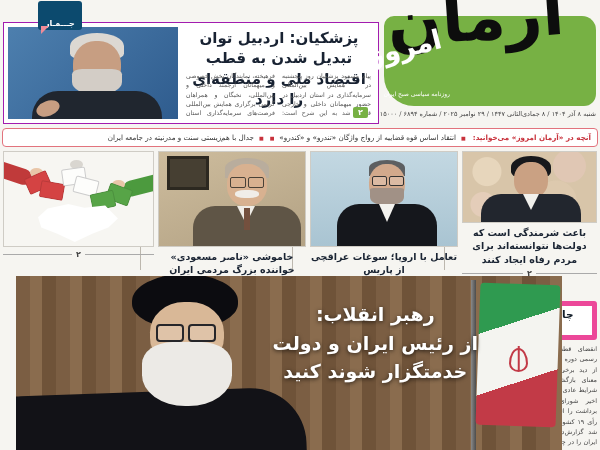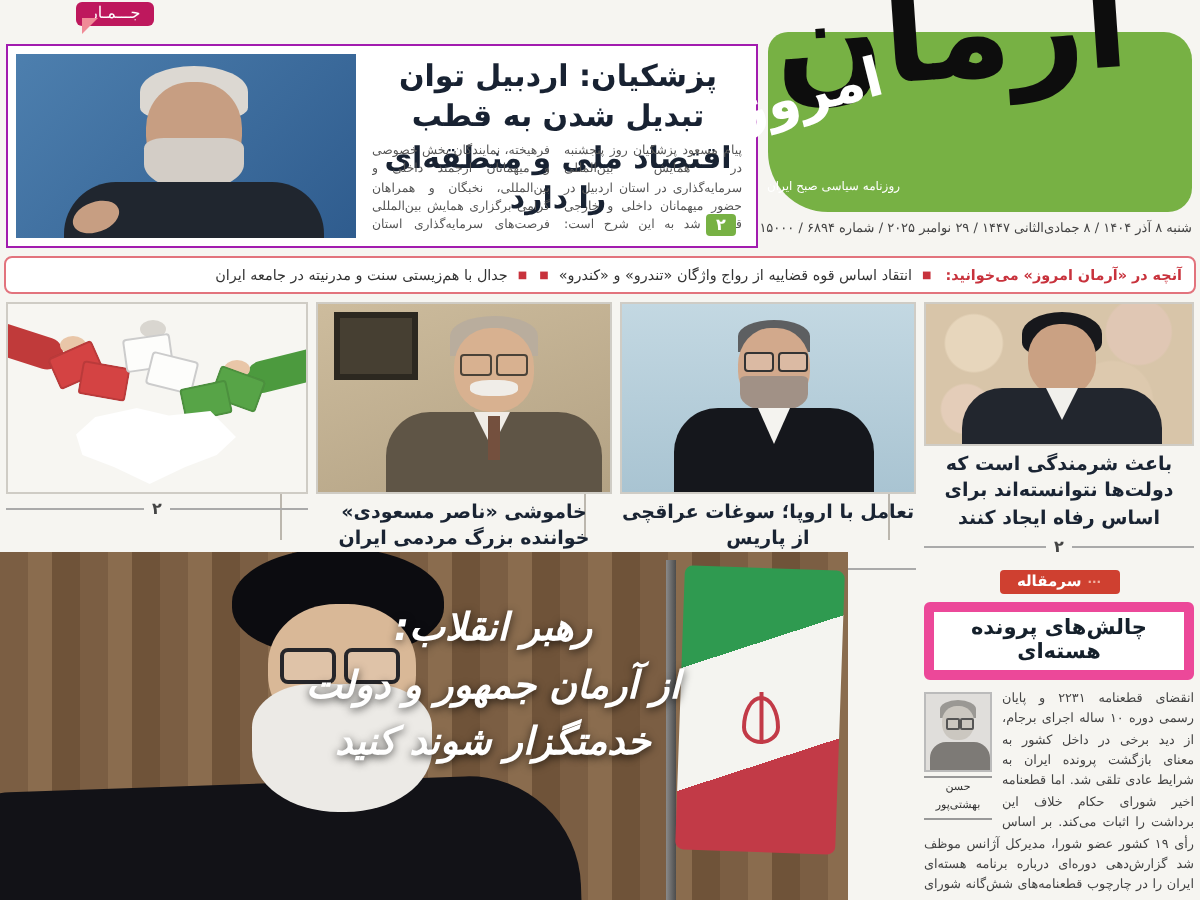--- a/index.html
+++ b/index.html
@@ -9,22 +9,22 @@
 
   
   .green-box{right:4px;top:16px;width:212px;height:90px;background:#77b144;
              border-radius:10px 14px 12px 30px;}
   .logo-arman{right:36px;top:-14px;font-size:64px;font-weight:bold;color:#0d0d0d;
               line-height:1;transform:rotate(-4deg);z-index:3;}
   .logo-emrooz{right:158px;top:32px;font-size:27px;font-weight:bold;color:#fff;
                transform:rotate(-14deg);z-index:4;}
   .logo-tagline{right:150px;top:90px;font-size:6px;color:#fff;z-index:4;white-space:nowrap;}
   .dateline{right:4px;top:110px;width:212px;text-align:center;font-size:6.5px;color:#444;white-space:nowrap;}
-  .corner-tag{left:38px;top:1px;background:#be185d;color:#fff;font-size:8px;font-weight:normal;
-              padding:1px 7px 2px;border-radius:3px;z-index:5;}
+  .corner-tag{left:38px;top:1px;background:#0c4a6e;color:#fff;font-size:8px;font-weight:bold;
+              padding:18px 7px 2px;border-radius:3px;z-index:5;}
   .corner-tag::after{content:"";position:absolute;left:3px;bottom:-4px;border:4px solid transparent;
               border-top-color:#f08b97;border-left-color:#f08b97;}
 
   
   .lead-card{left:3px;top:22px;width:376px;height:102px;background:#fff;border:1px solid #a21caf;box-sizing:border-box;}
   .lead-photo{left:4px;top:4px;width:170px;height:92px;overflow:hidden;
               background:linear-gradient(135deg,#4d7fae,#2f5c8e);}
   .pz-hair{left:62px;top:6px;width:54px;height:26px;border-radius:50% 50% 20% 20%;background:#dcd8d2;}
   .pz-face{left:65px;top:14px;width:48px;height:50px;border-radius:46%;background:#c79e82;}
   .pz-beard{left:64px;top:42px;width:50px;height:26px;border-radius:20% 20% 50% 50%;background:#d3cdc6;}
@@ -97,22 +97,22 @@
   .bl-card{position:absolute;width:22px;height:15px;border-radius:2px;border:1px solid rgba(0,0,0,.12);}
   .bl-red{background:#d44343;} .bl-grn{background:#57a447;} .bl-wht{background:#fdfdfb;border-color:#ccc;}
   .bl-sleeve-red{left:-6px;top:14px;width:34px;height:16px;background:#c03a3a;border-radius:0 8px 8px 0;transform:rotate(18deg);}
   .bl-sleeve-grn{right:-6px;top:26px;width:36px;height:16px;background:#4c9a3e;border-radius:8px 0 0 8px;transform:rotate(-14deg);}
   .bl-hand{position:absolute;width:13px;height:9px;border-radius:50%;background:#e9c6a8;}
   .bl-map{left:34px;top:52px;width:80px;height:38px;background:#ffffff;
           filter:drop-shadow(0 2px 2px rgba(0,0,0,.25));
           clip-path:polygon(0 35%,12% 12%,38% 0,58% 10%,84% 4%,100% 38%,88% 62%,68% 78%,46% 100%,24% 78%,4% 62%);}
 
   
-  .main-photo{left:0;top:276px;width:424px;height:174px;overflow:hidden;
-      background:repeating-linear-gradient(90deg,#7b5e43 0 14px,#8a6c4e 14px 26px,#6f5339 26px 40px);font-style:italic;}
+  .main-photo{left:16px;top:276px;width:546px;height:174px;overflow:hidden;
+      background:repeating-linear-gradient(90deg,#7b5e43 0 14px,#8a6c4e 14px 26px,#6f5339 26px 40px);}
   .kh-turban{left:116px;top:-2px;width:106px;height:54px;background:#0c0c10;border-radius:50% 50% 45% 45%;}
   .kh-face{left:134px;top:26px;width:74px;height:66px;background:#d9b897;border-radius:46%;}
   .kh-lens{top:48px;width:24px;height:14px;border:2px solid #26262a;border-radius:4px;background:rgba(250,250,250,.18);}
   .kh-l1{left:140px;} .kh-l2{left:172px;}
   .kh-beard{left:126px;top:66px;width:90px;height:64px;background:#eceae6;border-radius:34% 34% 48% 48%;}
   .kh-body{left:-40px;top:116px;width:330px;height:80px;background:#121217;border-radius:46px 56px 0 0;transform:rotate(-2deg);}
   .flag-pole{right:86px;top:4px;width:5px;height:170px;background:linear-gradient(90deg,#8a8a8a,#4c4c4c);}
   .flag-cloth{right:4px;top:8px;width:80px;height:142px;border-radius:4px;transform:rotate(2deg);
       background:linear-gradient(160deg,#2f9a50 0 30%,#f4f4f0 30% 66%,#c23a47 66% 100%);}
   .flag-emblem{right:34px;top:72px;width:15px;height:20px;border:2.5px solid #c23a47;
@@ -175,21 +175,21 @@
   <div class="abs vsep" style="left:292px;"></div>
   <div class="abs vsep" style="left:444px;"></div>
 
   <div class="abs card card-a">
     <div class="card-photo p-map">
       <div class="abs mm-hair"></div>
       <div class="abs mm-face"></div>
       <div class="abs mm-suit"></div>
       <div class="abs mm-shirt"></div>
     </div>
-    <div class="card-headline">باعث شرمندگی است که دولت‌ها نتوانسته‌اند برای اساس رفاه ایجاد کنند</div>
+    <div class="card-headline">باعث شرمندگی است که دولت‌ها نتوانسته‌اند برای مردم رفاه ایجاد کنند</div>
     <div class="card-page">
       <span class="rule"></span>
       <span>۲</span>
       <span class="rule"></span>
     </div>
 
     <div class="ed-chip"><span class="dots">···</span><span>سرمقاله</span></div>
     <div class="ed-headline">چالش‌های پرونده هسته‌ای</div>
     <div class="ed-body">
       <div class="ed-author">
@@ -271,18 +271,18 @@
     <div class="abs kh-turban"></div>
     <div class="abs kh-face"></div>
     <div class="abs kh-beard"></div>
     <div class="abs kh-lens kh-l1"></div>
     <div class="abs kh-lens kh-l2"></div>
     <div class="abs flag-pole"></div>
     <div class="abs flag-cloth"></div>
     <div class="abs flag-emblem"></div>
     <div class="abs main-headline">
       <div>رهبر انقلاب:</div>
-      <div>از آرمان جمهور و دولت</div>
+      <div>از رئیس ایران و دولت</div>
       <div>خدمتگزار شوند کنید</div>
     </div>
   </div>
 
 </div>
 
 </body></html>

